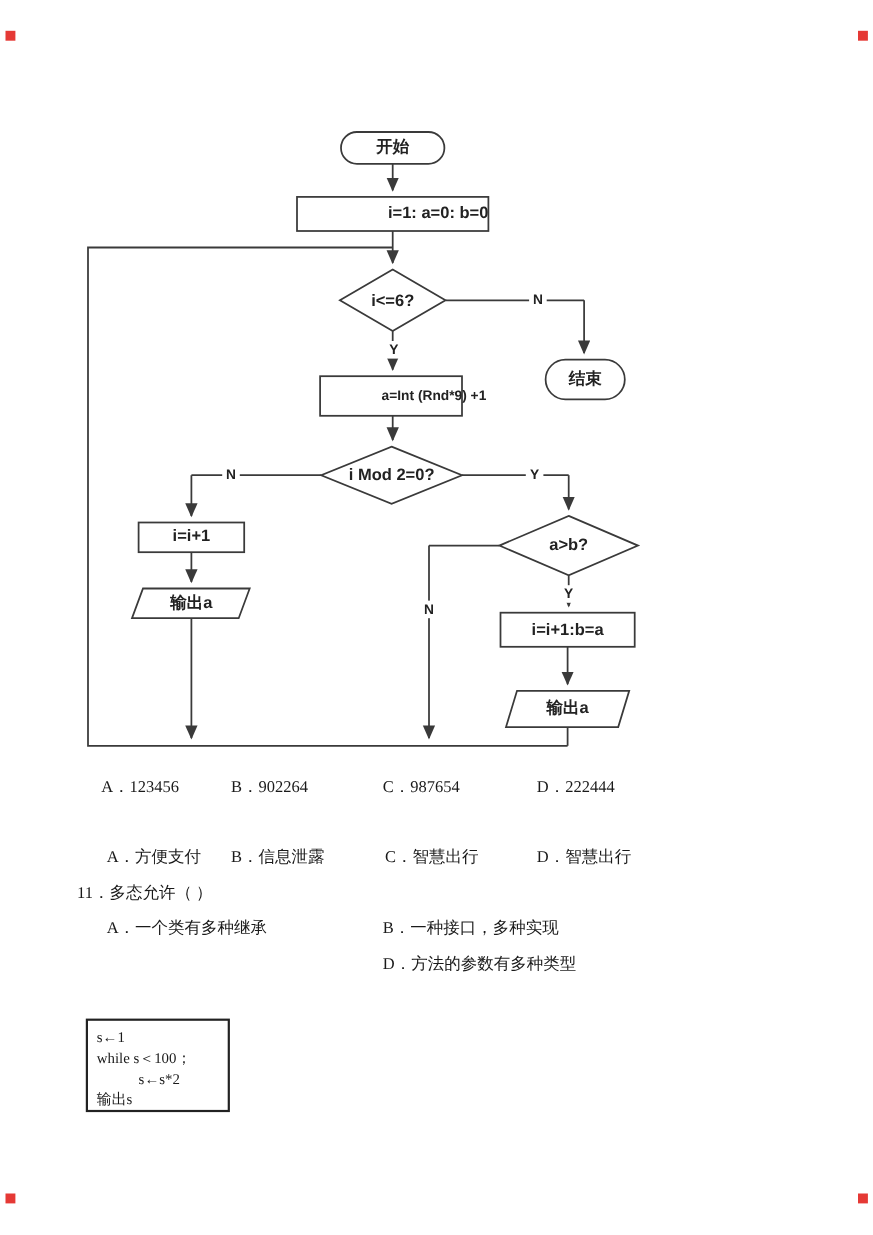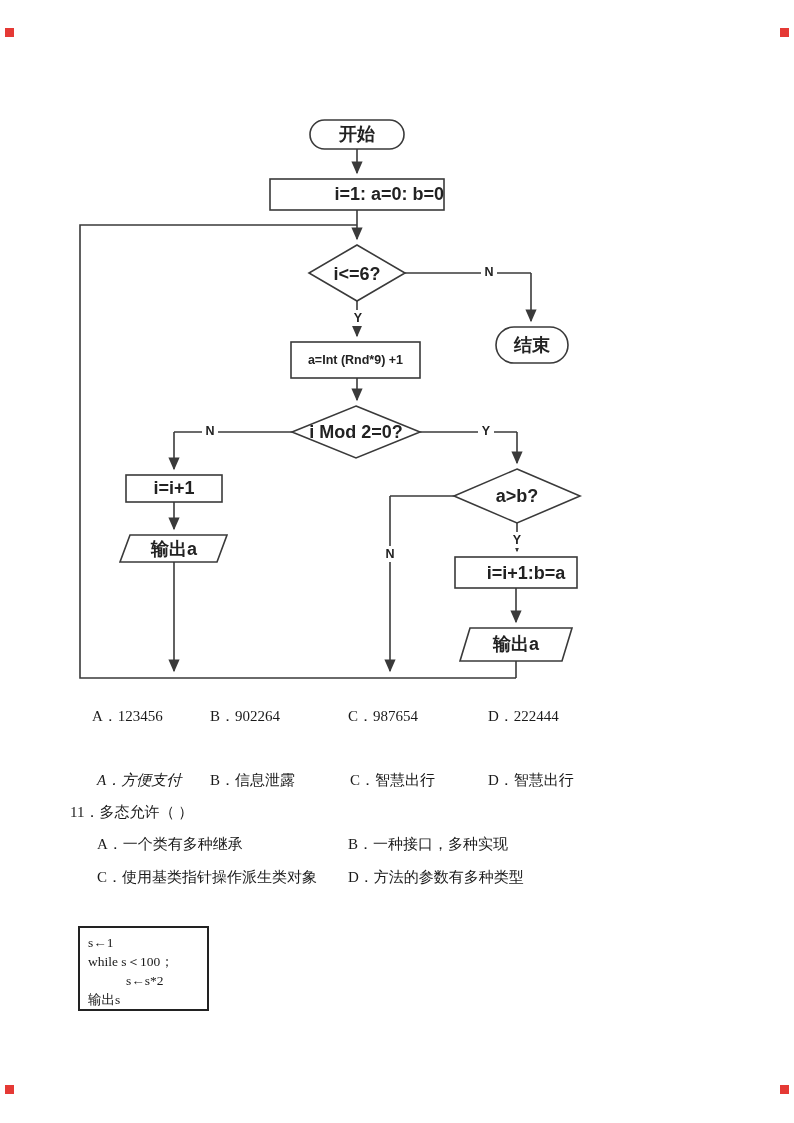--- a/index.html
+++ b/index.html
@@ -12,23 +12,23 @@
   .corner{position:absolute;width:9px;height:9px;background:var(--corner-mark,#e53935);}
   .corner.tl{left:5px;top:28px;}
   .corner.tr{left:780px;top:28px;}
   .corner.bl{left:5px;top:1085px;}
   .corner.br{left:780px;top:1085px;}
 
   .fc-svg{position:absolute;left:0;top:0;color:var(--line,#3a3a3a);}
   .fc-label{
     position:absolute;text-align:center;
     font-family:"Liberation Sans","DejaVu Sans",sans-serif;
-    font-weight:bold;font-size:18px;color:#222;line-height:16px;
+    font-weight:bold;font-size:15px;color:#222;line-height:16px;
   }
-  .fc-label.small{font-size:12.5px;}
+  .fc-label.small{font-size:12.5px;padding-left:39px;}
   .edge-label{
     position:absolute;width:16px;height:16px;text-align:center;line-height:16px;
     font-family:"Liberation Sans","DejaVu Sans",sans-serif;
     font-weight:600;font-size:12.5px;color:#222;background:var(--bg,#fff);
   }
   .textline{position:absolute;font-size:15px;line-height:19px;white-space:pre;}
   .stem{left:70px;}
   .codebox{
     position:absolute;left:78px;top:926px;width:131px;height:85px;
     border:2px solid #222;box-sizing:border-box;padding:5px 4px 0 8px;
@@ -104,44 +104,43 @@
 
   <div class="fc-label" style="left:310px;top:126px;width:94px;">开始</div>
   <div class="fc-label" style="left:270px;top:186px;width:174px;text-align:right;">i=1: a=0: b=0</div>
   <div class="fc-label" style="left:309px;top:266px;width:96px;">i&lt;=6?</div>
   <div class="fc-label" style="left:496px;top:337px;width:72px;">结束</div>
   <div class="fc-label small" style="left:291px;top:352px;width:129px;">a=Int (Rnd*9) +1</div>
   <div class="fc-label" style="left:292px;top:424px;width:128px;">i Mod 2=0?</div>
   <div class="fc-label" style="left:126px;top:480px;width:96px;">i=i+1</div>
   <div class="fc-label" style="left:122px;top:541px;width:104px;">输出a</div>
   <div class="fc-label" style="left:454px;top:488px;width:126px;">a&gt;b?</div>
-  <div class="fc-label" style="left:465px;top:565px;width:122px;">i=i+1:b=a</div>
+  <div class="fc-label" style="left:455px;top:565px;width:122px;">i=i+1:b=a</div>
   <div class="fc-label" style="left:462px;top:636px;width:108px;">输出a</div>
 
   <div class="edge-label" style="left:481px;top:264px;">N</div>
   <div class="edge-label" style="left:350px;top:310px;">Y</div>
   <div class="edge-label" style="left:202px;top:423px;">N</div>
   <div class="edge-label" style="left:478px;top:423px;">Y</div>
   <div class="edge-label" style="left:382px;top:546px;">N</div>
   <div class="edge-label" style="left:509px;top:532px;">Y</div>
 
   <div class="textline" style="left:92px;top:707px;">A．123456</div>
   <div class="textline" style="left:210px;top:707px;">B．902264</div>
   <div class="textline" style="left:348px;top:707px;">C．987654</div>
   <div class="textline" style="left:488px;top:707px;">D．222444</div>
 
-  <div class="textline" style="left:97px;top:771px;font-style:italic;">A．方便支付</div>
+  <div class="textline" style="left:97px;top:771px;">A．方便支付</div>
   <div class="textline" style="left:210px;top:771px;">B．信息泄露</div>
   <div class="textline" style="left:350px;top:771px;">C．智慧出行</div>
   <div class="textline" style="left:488px;top:771px;">D．智慧出行</div>
 
   <div class="textline stem" style="top:803px;">11．多态允许（ ）</div>
   <div class="textline" style="left:97px;top:835px;">A．一个类有多种继承</div>
   <div class="textline" style="left:348px;top:835px;">B．一种接口，多种实现</div>
-  <div class="textline" style="left:97px;top:868px;">C．使用基类指针操作派生类对象</div>
   <div class="textline" style="left:348px;top:868px;">D．方法的参数有多种类型</div>
 
   <div class="codebox">
     <div class="cl">s←1</div>
     <div class="cl">while s＜100；</div>
     <div class="cl indent">s←s*2</div>
     <div class="cl">输出s</div>
   </div>
 
 </div>

